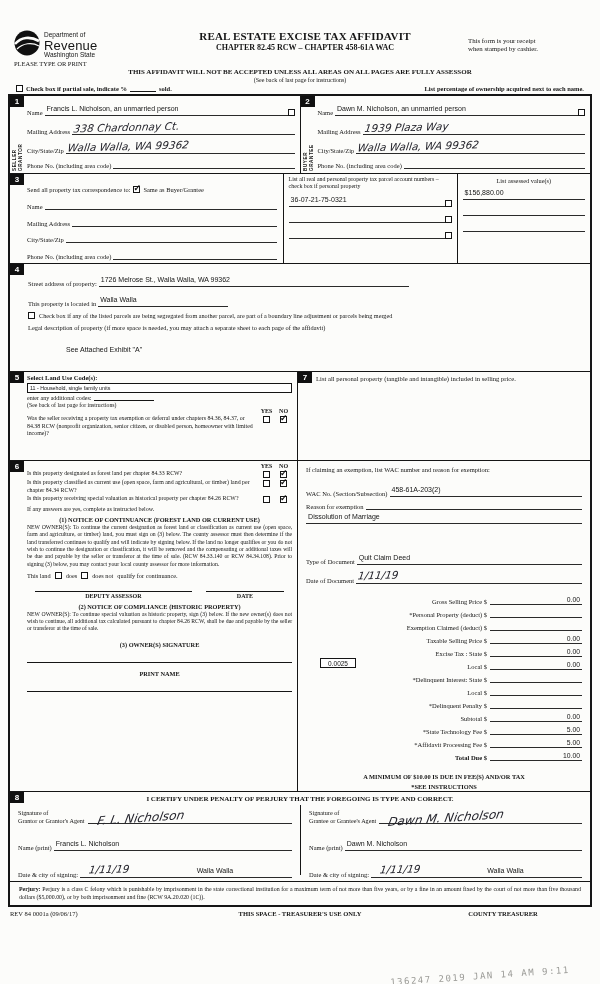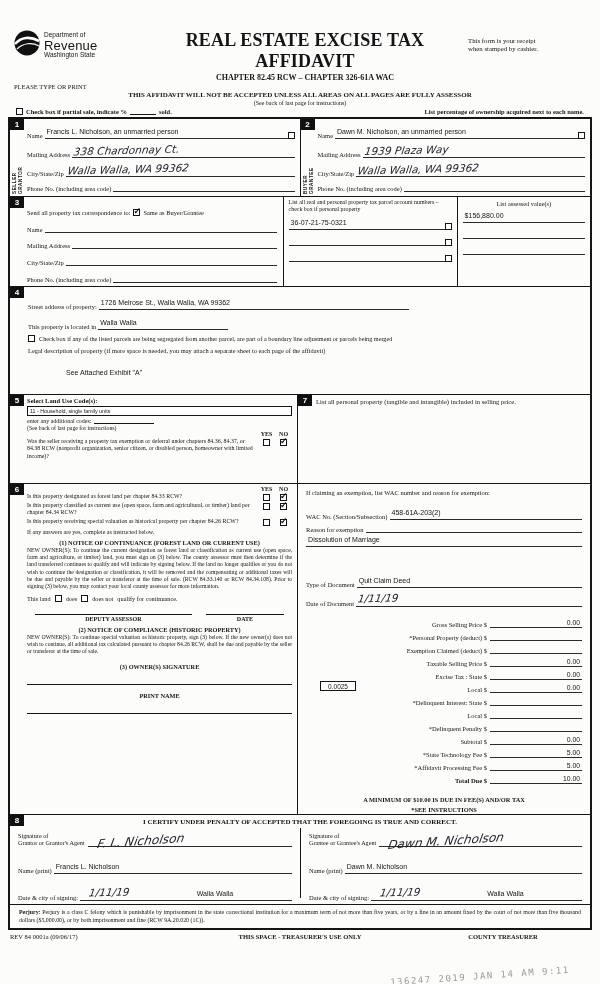--- a/index.html
+++ b/index.html
@@ -23,21 +23,21 @@
   .blank { display:inline-block; width:26px; border-bottom:1px solid #151515; height:7px; }
 
   
   .header { padding:30px 14px 0 14px; }
   .header-top { display:flex; align-items:flex-start; }
   .logo-block { width:128px; display:flex; gap:4px; }
   .dept-text { font-family:"Liberation Sans",sans-serif; line-height:1.05; padding-top:2px; }
   .dept1,.dept3 { font-size:6.5px; }
   .dept2 { font-size:13px; font-weight:normal; letter-spacing:0.2px; }
   .center-block { flex:1; text-align:center; }
-  .form-title { font-size:18px; font-weight:bold; letter-spacing:0.2px; }
+  .form-title { font-size:11px; font-weight:bold; letter-spacing:0.2px; }
   .form-chapter { font-size:8px; font-weight:bold; margin-top:1px; }
   .receipt-note { width:118px; font-size:6.8px; padding-top:7px; line-height:1.25; }
   .row-type { font-size:6.5px; margin-top:1px; }
   .row-warning { text-align:center; font-size:7px; font-weight:bold; margin-top:1px; }
   .row-seeback { text-align:center; font-size:6px; margin-top:1px; }
   .row-partial { display:flex; justify-content:space-between; align-items:flex-end; font-size:6.5px; font-weight:bold; margin-top:2px; padding:0 2px; }
   .partial-left { display:flex; align-items:flex-end; gap:3px; }
 
   
   .formbox { margin:2px 8px 0 8px; border:2px solid #151515; background:#fcfcfa; }
@@ -149,21 +149,21 @@
           <path d="M3 19 C9 13,18 12,25 16" stroke="#fcfcfa" stroke-width="1.2" fill="none"></path>
         </svg>
         <div class="dept-text">
           <div class="dept1">Department of</div>
           <div class="dept2">Revenue</div>
           <div class="dept3">Washington State</div>
         </div>
       </div>
       <div class="center-block">
         <div class="form-title">REAL ESTATE EXCISE TAX AFFIDAVIT</div>
-        <div class="form-chapter">CHAPTER 82.45 RCW – CHAPTER 326-61A WAC</div>
+        <div class="form-chapter">CHAPTER 82.45 RCW – CHAPTER 458-61A WAC</div>
       </div>
       <div class="receipt-note">
         <div>This form is your receipt</div>
         <div>when stamped by cashier.</div>
       </div>
     </div>
     <div class="row-type"><span>PLEASE TYPE OR PRINT</span></div>
     <div class="row-warning">THIS AFFIDAVIT WILL NOT BE ACCEPTED UNLESS ALL AREAS ON ALL PAGES ARE FULLY ASSESSOR</div>
     <div class="row-seeback">(See back of last page for instructions)</div>
     <div class="row-partial">
@@ -482,21 +482,21 @@
           <div class="minnote">
             <div>A MINIMUM OF $10.00 IS DUE IN FEE(S) AND/OR TAX</div>
             <div>*SEE INSTRUCTIONS</div>
           </div>
         </div>
       </div>
     </div>
 
     <div class="sec8">
       <span class="numbox">8</span>
-      <div class="certify">I CERTIFY UNDER PENALTY OF ACCEPTED THAT THE FOREGOING IS TRUE AND CORRECT.</div>
+      <div class="certify">I CERTIFY UNDER PENALTY OF PERJURY THAT THE FOREGOING IS TYPE AND CORRECT.</div>
       <div class="sec8cols">
         <div class="s8half">
           <div class="sigrow">
             <div class="siglbl">
               <div>Signature of</div>
               <div>Grantor or Grantor's Agent</div>
             </div>
             <div class="sigfill">
               <span class="sig">F. L. Nicholson</span>
             </div>

